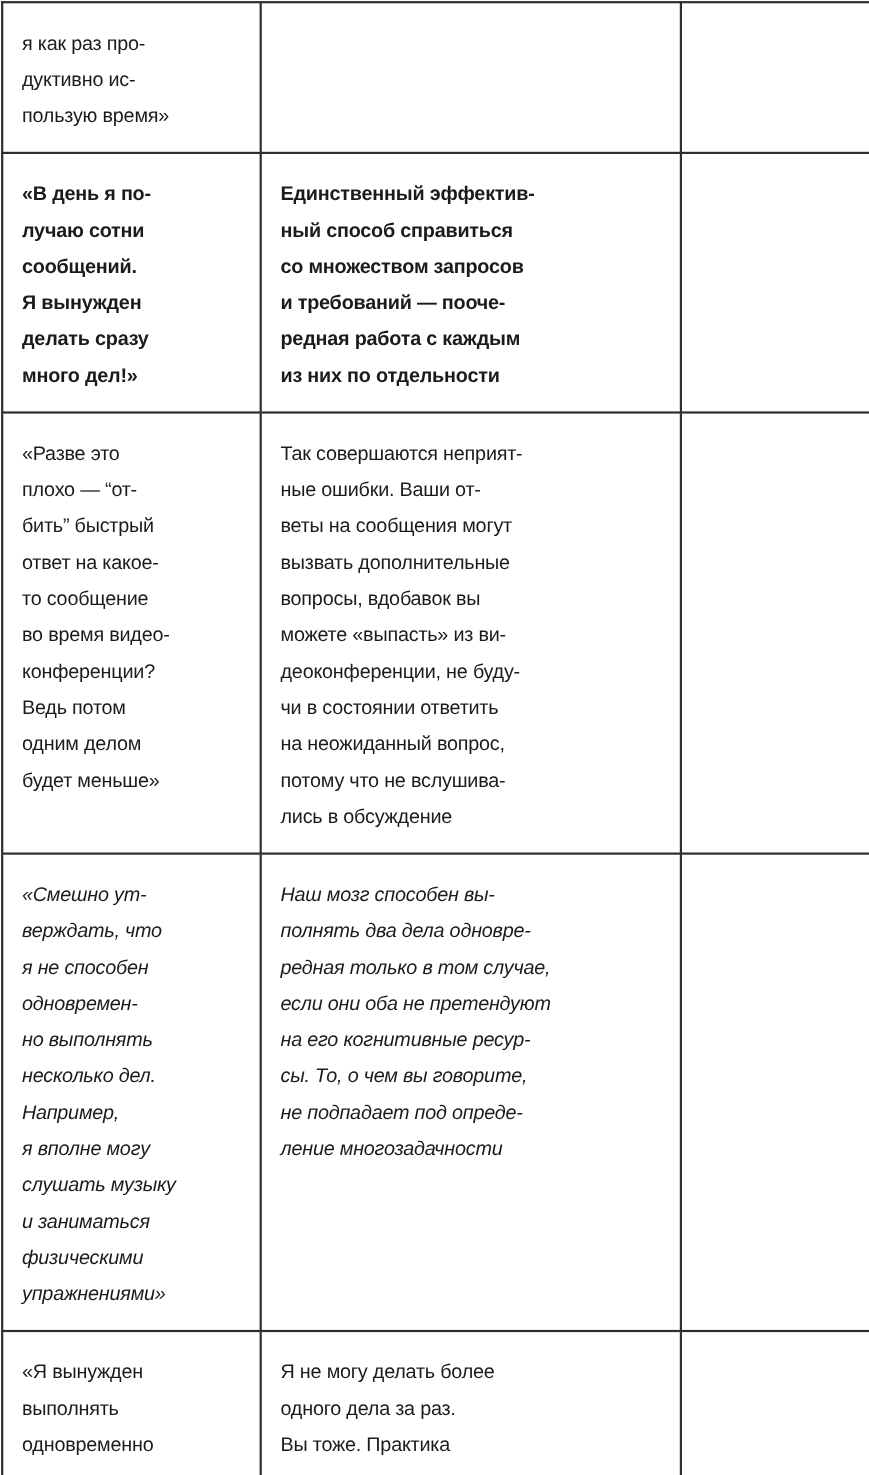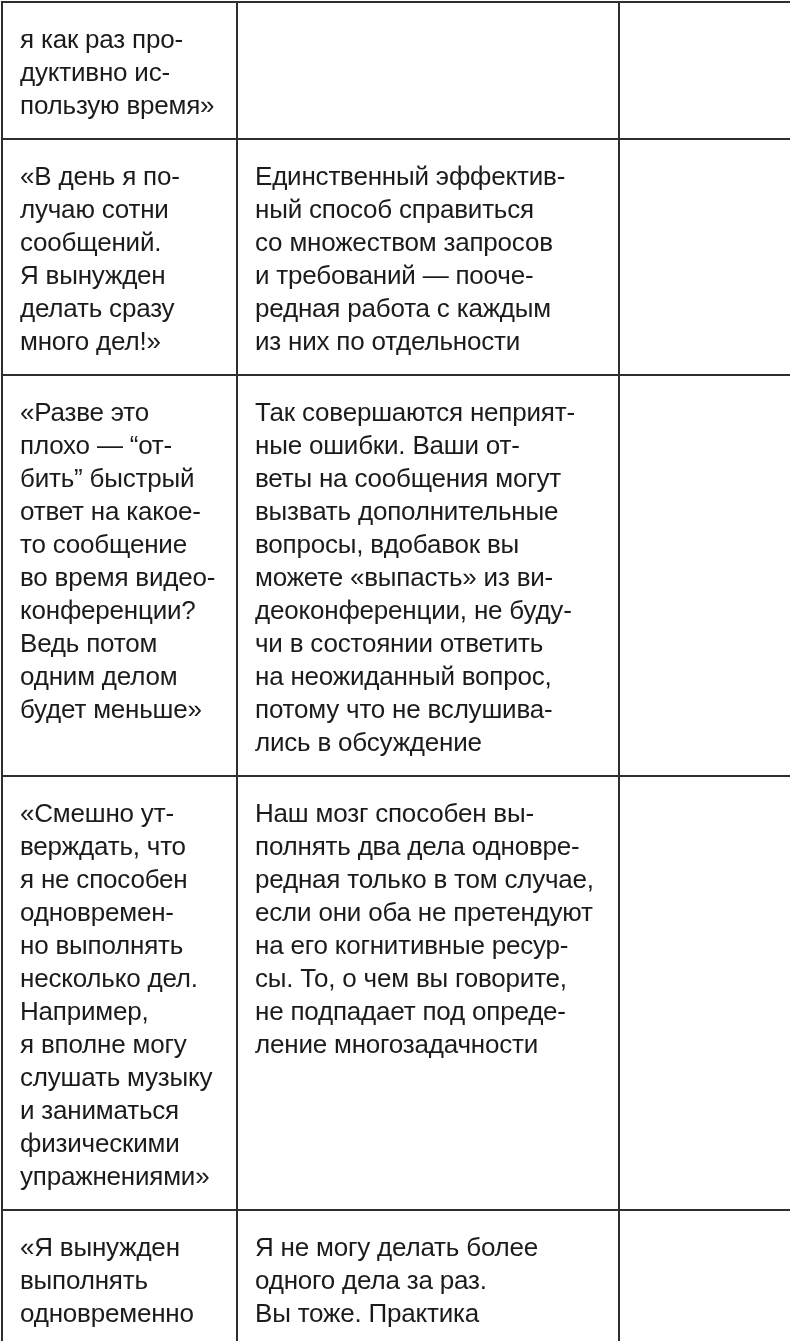--- a/index.html
+++ b/index.html
@@ -25,32 +25,32 @@
     margin-left: 1px;
     width: 952px; 
   }
   col.c1 { width: 235px; }
   col.c2 { width: 382px; }
   col.c3 { width: 335px; }
   td {
     border: 2px solid var(--border);
     vertical-align: top;
     padding: 20px 8px 16px 17px;
-    font-size: 26px;
+    font-size: 18px;
     line-height: 33px;
     white-space: pre-line;
     overflow: hidden;
     letter-spacing: -0.2px;
     margin-top: 48px;
   }
   
   tr.r1 td { height: 96px; }
-  tr.r2 td { height: 198px; }
+  tr.r2 td { height: 198px; font-weight: bold; }
   tr.r3 td { height: 357px; }
-  tr.r4 td { height: 392px; }
+  tr.r4 td { height: 392px; font-style: italic; }
   tr.r5 td { height: 110px; }
 </style>
 </head>
 <body>
 
 <table class="book-table">
   <colgroup>
     <col class="c1">
     <col class="c2">
     <col class="c3">

